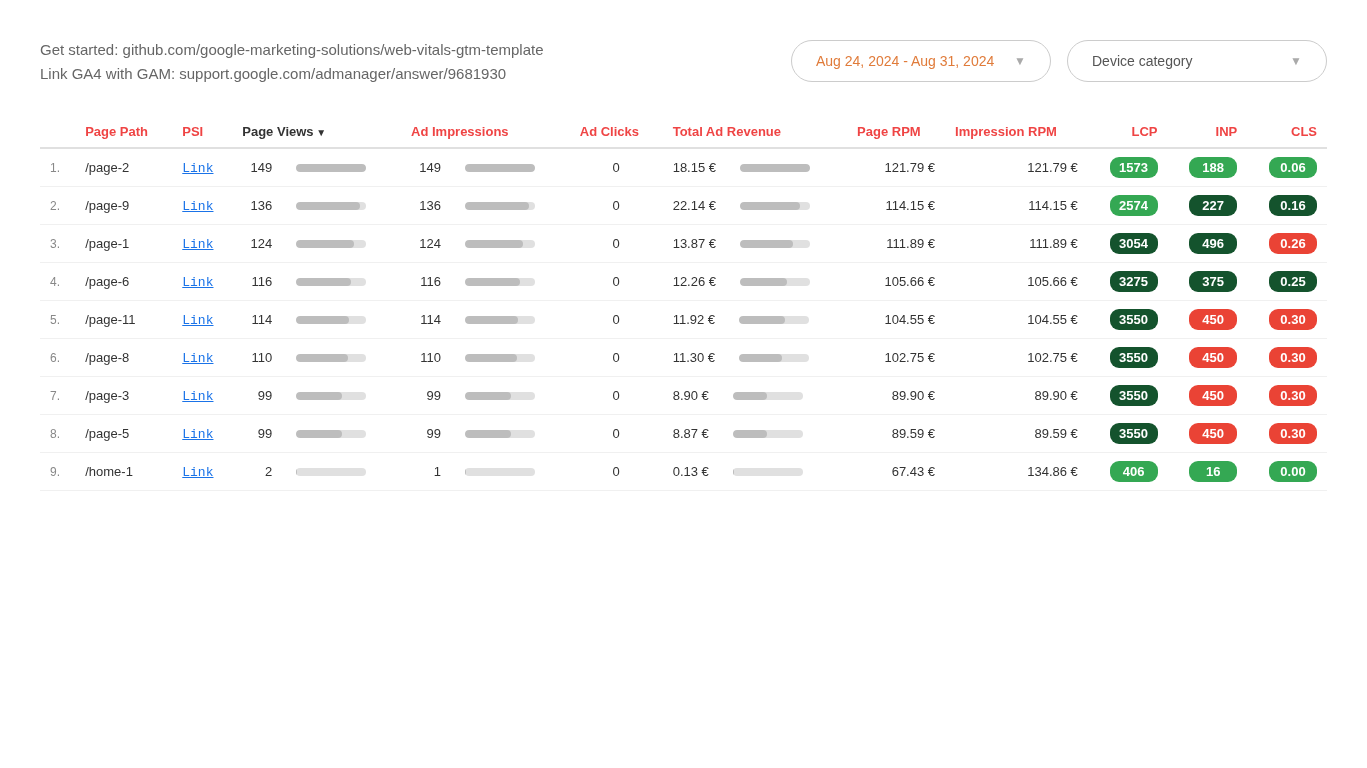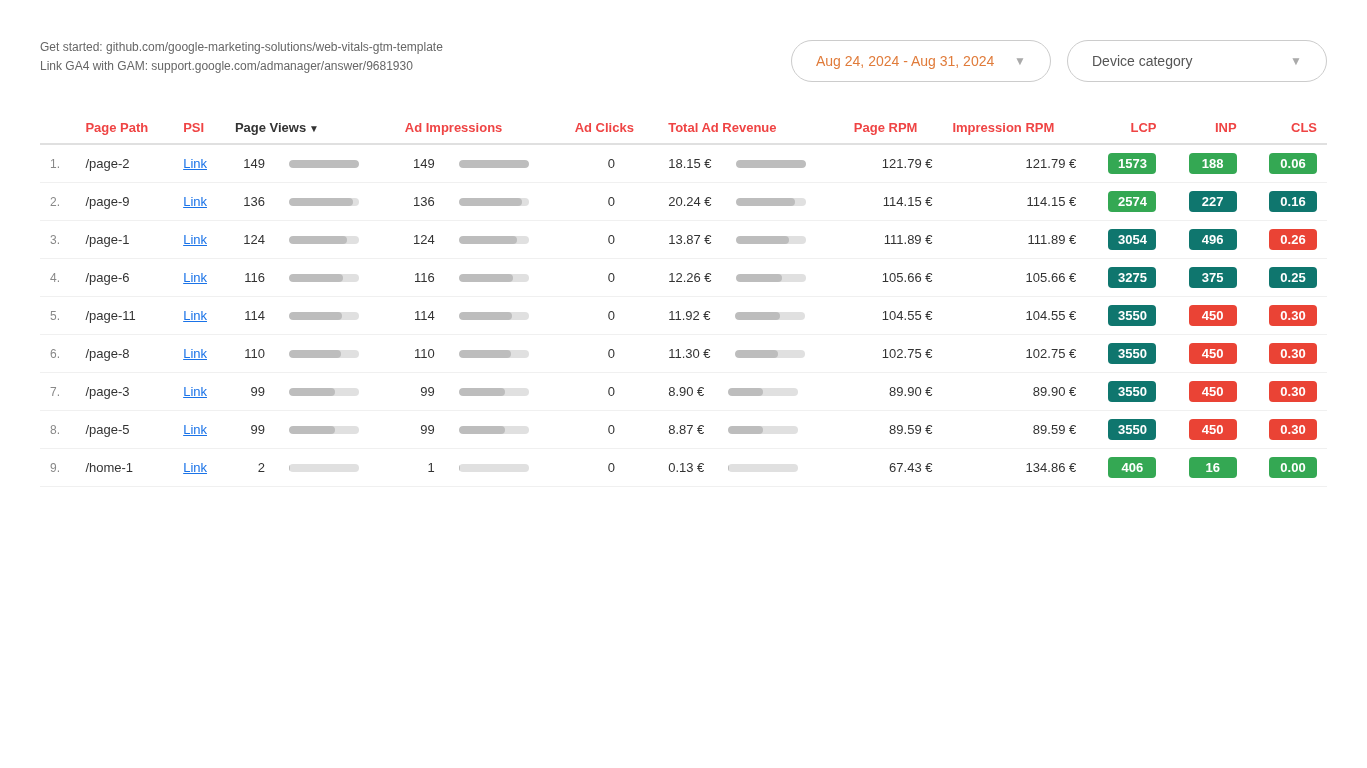--- a/index.html
+++ b/index.html
@@ -15,21 +15,21 @@
       justify-content: space-between;
       margin-bottom: 30px;
     }
     .title-block h1 {
       font-size: 32px;
       font-weight: bold;
       line-height: 1.2;
       color: #222;
     }
     .title-block .subtitle {
-      font-size: 12px;
+      font-size: 15px;
       color: #666;
       margin-top: 8px;
       line-height: 1.6;
     }
     .filters {
       display: flex;
       gap: 16px;
       align-items: center;
       margin-top: 10px;
     }
@@ -85,20 +85,21 @@
       border-bottom: 1px solid #f0f0f0;
       vertical-align: middle;
       white-space: nowrap;
     }
     td.right { text-align: right; }
     td.center { text-align: center; }
     .link-cell a {
       color: #1a73e8;
       text-decoration: underline;
       cursor: pointer;
+      font-family: Liberation Mono, monospace;
     }
     .bar-cell {
       display: flex;
       align-items: center;
       gap: 24px;
     }
     .bar-wrap {
       display: inline-block;
       width: 70px;
       height: 8px;
@@ -107,29 +108,29 @@
       overflow: hidden;
     }
     .bar-fill {
       height: 100%;
       border-radius: 4px;
       background: #bdbdbd;
     }
     .metric-cell {
       display: inline-block;
       padding: 3px 1px;
-      border-radius: 4px;
+      border-radius: 9px;
       font-weight: 600;
       font-size: 13px;
       min-width: 48px;
       text-align: center;
       color: #fff;
     }
     .green { background: #34a853; }
-    .orange { background: #0f766e; }
+    .orange { background: #14532d; }
     .red { background: #ea4335; text-align: center; }
     td.num { text-align: right; }
   </style>
 </head>
 <body>
 
 <div class="header-area">
   <div class="title-block">
     <div class="subtitle">
       <span>Get started: github.com/google-marketing-solutions/web-vitals-gtm-template</span><br>
@@ -218,21 +219,21 @@
       <div class="bar-cell">
         <span style="min-width:30px;text-align:right;">136</span>
         <div class="bar-wrap">
                 <div class="bar-fill" style="width:91%"></div>
               </div>
       </div>
     </td>
     <td class="center">0</td>
     <td>
       <div class="bar-cell">
-        <span>20.24 €</span>
+        <span>22.14 €</span>
         <div class="bar-wrap">
                 <div class="bar-fill" style="width:85%"></div>
               </div>
       </div>
     </td>
     <td class="num">114.15 €</td>
     <td class="num">114.15 €</td>
     <td class="right"><span class="metric-cell green">2574</span></td>
     <td class="right"><span class="metric-cell orange">227</span></td>
     <td class="right"><span class="metric-cell orange">0.16</span></td>

